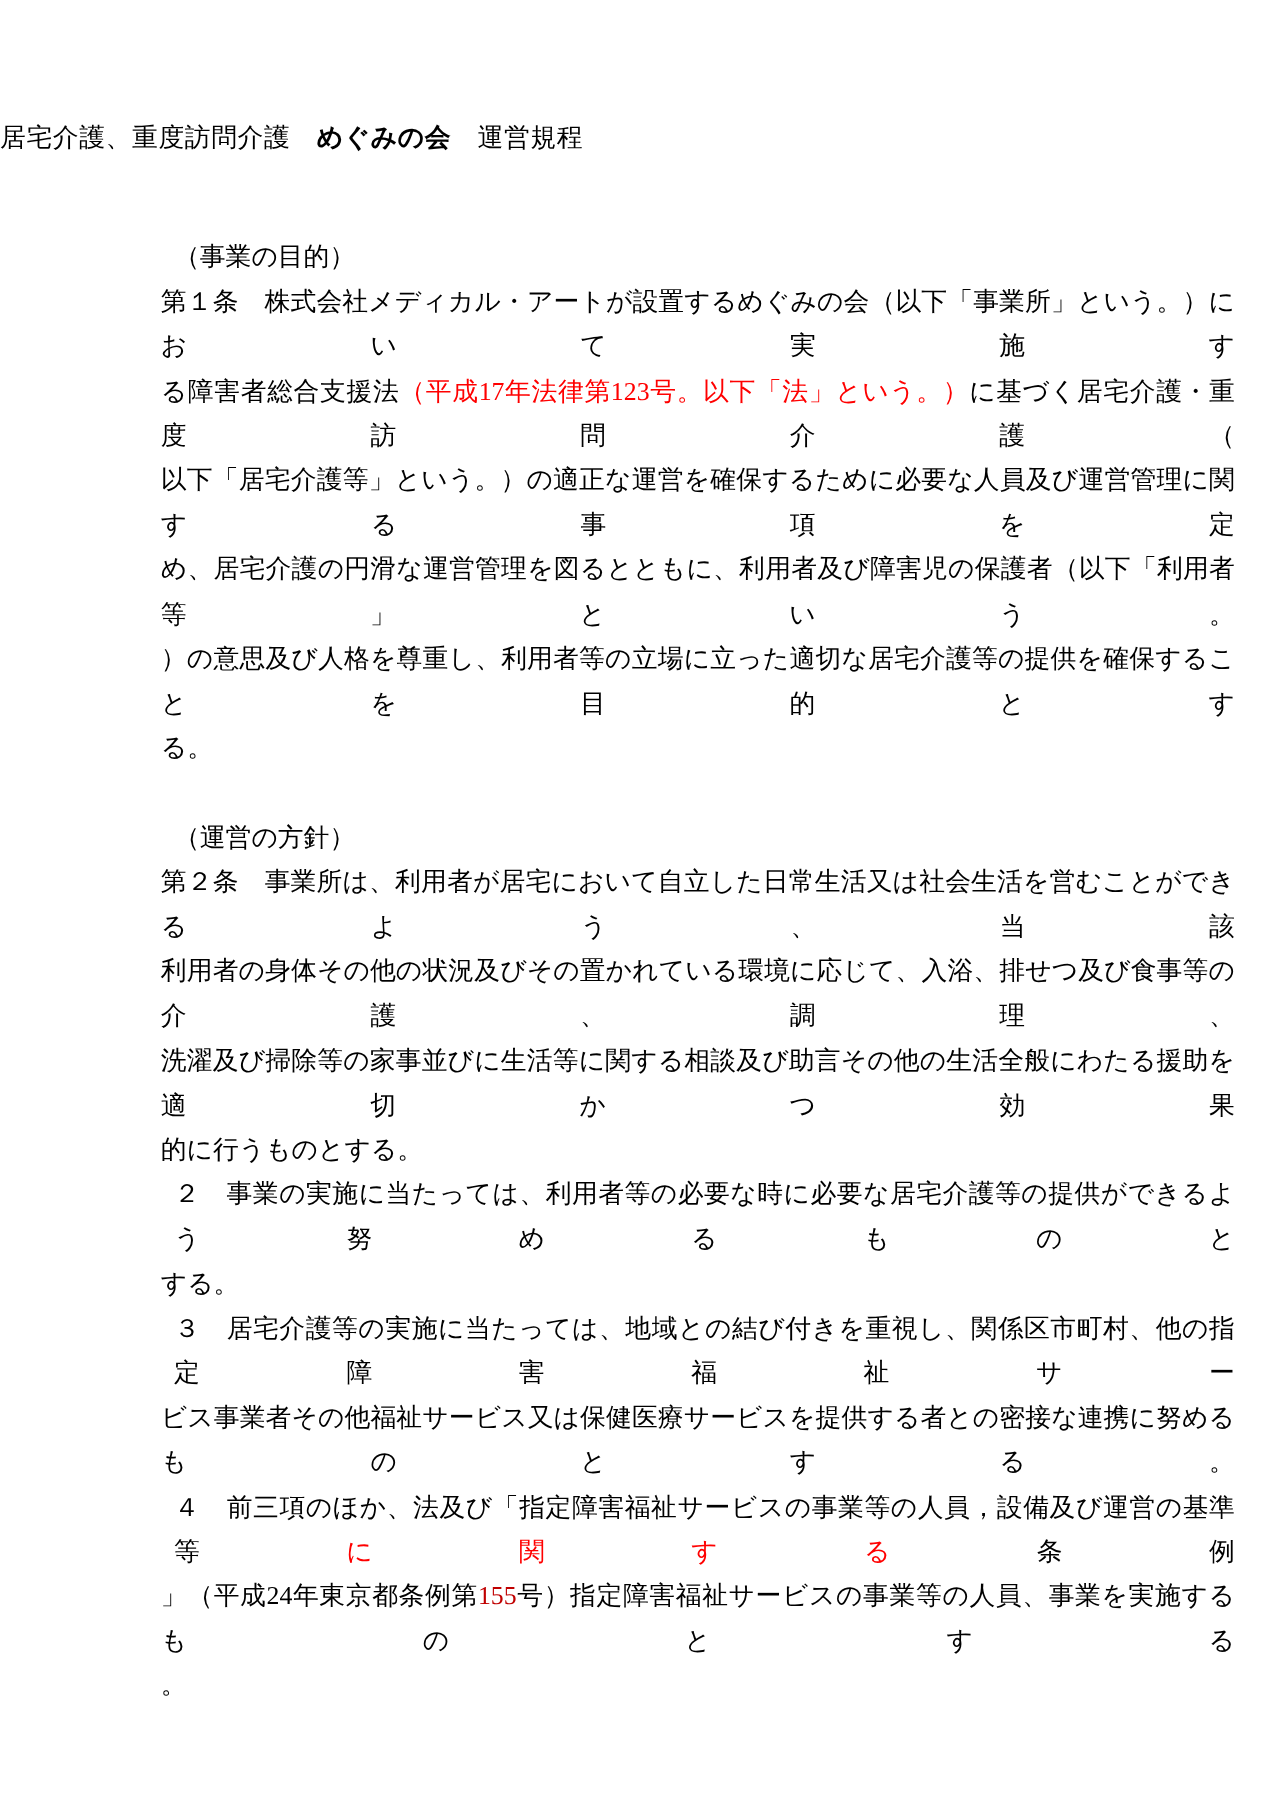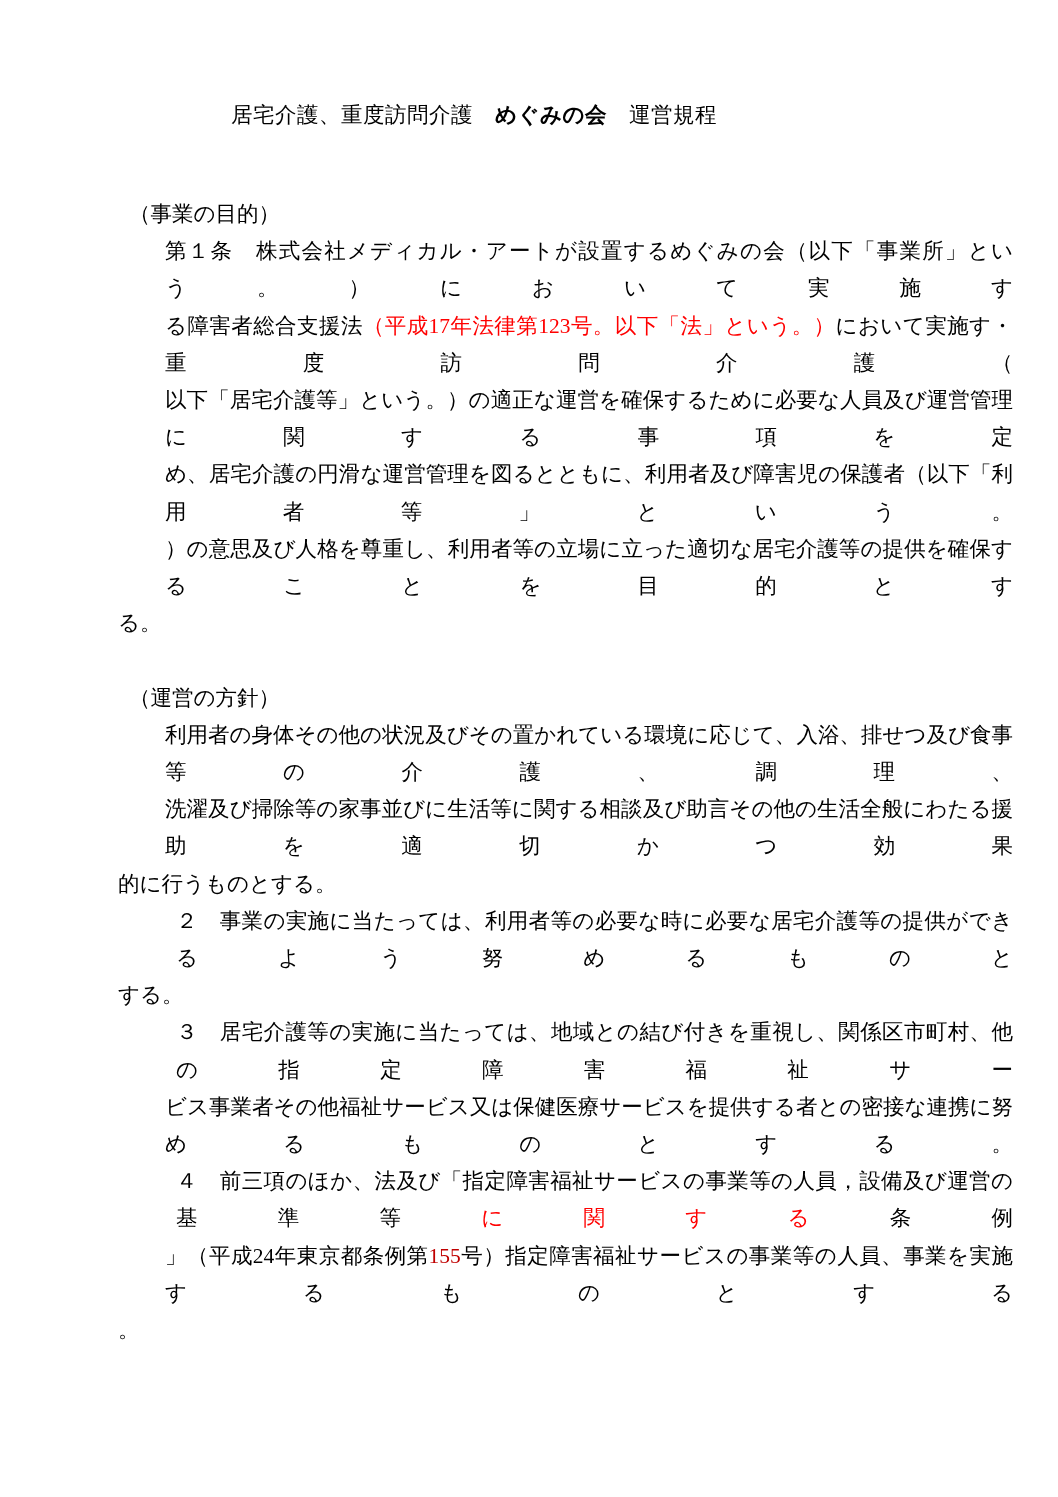--- a/index.html
+++ b/index.html
@@ -15,46 +15,44 @@
     background: #ffffff;
     overflow: hidden;
     font-family: "Liberation Serif", "DejaVu Serif", serif;
     color: #000000;
   }
   .doc-title {
     position: absolute;
     left: 0;
     top: 100px;
     width: 948px;
-    text-align: center;
     font-size: 21.5px;
     letter-spacing: 0.5px;
     white-space: pre;
   }
   .doc-title .bold {
     font-weight: bold;
   }
   .body-block {
     position: absolute;
-    left: 118px;
+    left: 134px;
     top: 196px;
     width: 895px;
   }
   .line {
     font-size: 21.5px;
     line-height: 37.2px;
     white-space: pre;
     letter-spacing: 0px;
   }
   .line.justify {
     white-space: normal;
     text-align: justify;
     text-align-last: justify;
     text-justify: inter-character;
-    margin-left: 47px;
   }
   .blank {
     font-size: 21.5px;
     line-height: 37.2px;
     height: 37.2px;
   }
   .red {
     color: #ff0000;
     font-family: Liberation Serif, serif;
   }
@@ -67,29 +65,30 @@
 <body>
 
 <div class="page">
 
   <div class="doc-title"><span>居宅介護、重度訪問介護　</span><span class="bold">めぐみの会</span><span>　運営規程</span></div>
 
   <div class="body-block">
 
     <div class="line ind1">（事業の目的）</div>
     <div class="line justify">第１条　株式会社メディカル・アートが設置するめぐみの会（以下「事業所」という。）において実施す</div>
-    <div class="line justify"><span>る障害者総合支援法</span><span class="red">（平成17年法律第123号。以下「法」という。）</span><span>において実施す・重度訪問介護（</span></div>
+    <div class="line justify"><span>る障害者総合支援法</span><span class="red">（平成17年法律第123号。以下「法」という。）</span><span>に基づく居宅介護・重度訪問介護（</span></div>
     <div class="line justify">以下「居宅介護等」という。）の適正な運営を確保するために必要な人員及び運営管理に関する事項を定</div>
     <div class="line justify">め、居宅介護の円滑な運営管理を図るとともに、利用者及び障害児の保護者（以下「利用者等」という。</div>
     <div class="line justify">）の意思及び人格を尊重し、利用者等の立場に立った適切な居宅介護等の提供を確保することを目的とす</div>
     <div class="line">る。</div>
 
     <div class="blank">&nbsp;</div>
 
     <div class="line ind1">（運営の方針）</div>
+    <div class="line justify">第２条　事業所は、利用者が居宅において自立した日常生活又は社会生活を営むことができるよう、当該</div>
     <div class="line justify">利用者の身体その他の状況及びその置かれている環境に応じて、入浴、排せつ及び食事等の介護、調理、</div>
     <div class="line justify">洗濯及び掃除等の家事並びに生活等に関する相談及び助言その他の生活全般にわたる援助を適切かつ効果</div>
     <div class="line">的に行うものとする。</div>
     <div class="line justify ind1">２　事業の実施に当たっては、利用者等の必要な時に必要な居宅介護等の提供ができるよう努めるものと</div>
     <div class="line">する。</div>
     <div class="line justify ind1">３　居宅介護等の実施に当たっては、地域との結び付きを重視し、関係区市町村、他の指定障害福祉サー</div>
     <div class="line justify">ビス事業者その他福祉サービス又は保健医療サービスを提供する者との密接な連携に努めるものとする。</div>
     <div class="line justify ind1"><span>４　前三項のほか、法及び「指定障害福祉サービスの事業等の人員，設備及び運営の基準等</span><span class="red">に関する</span><span>条例</span></div>
     <div class="line justify"><span>」（平成24年東京都条例第</span><span class="dark-red">155</span><span>号）指定障害福祉サービスの事業等の人員、事業を実施するものとする</span></div>
     <div class="line">。</div>

